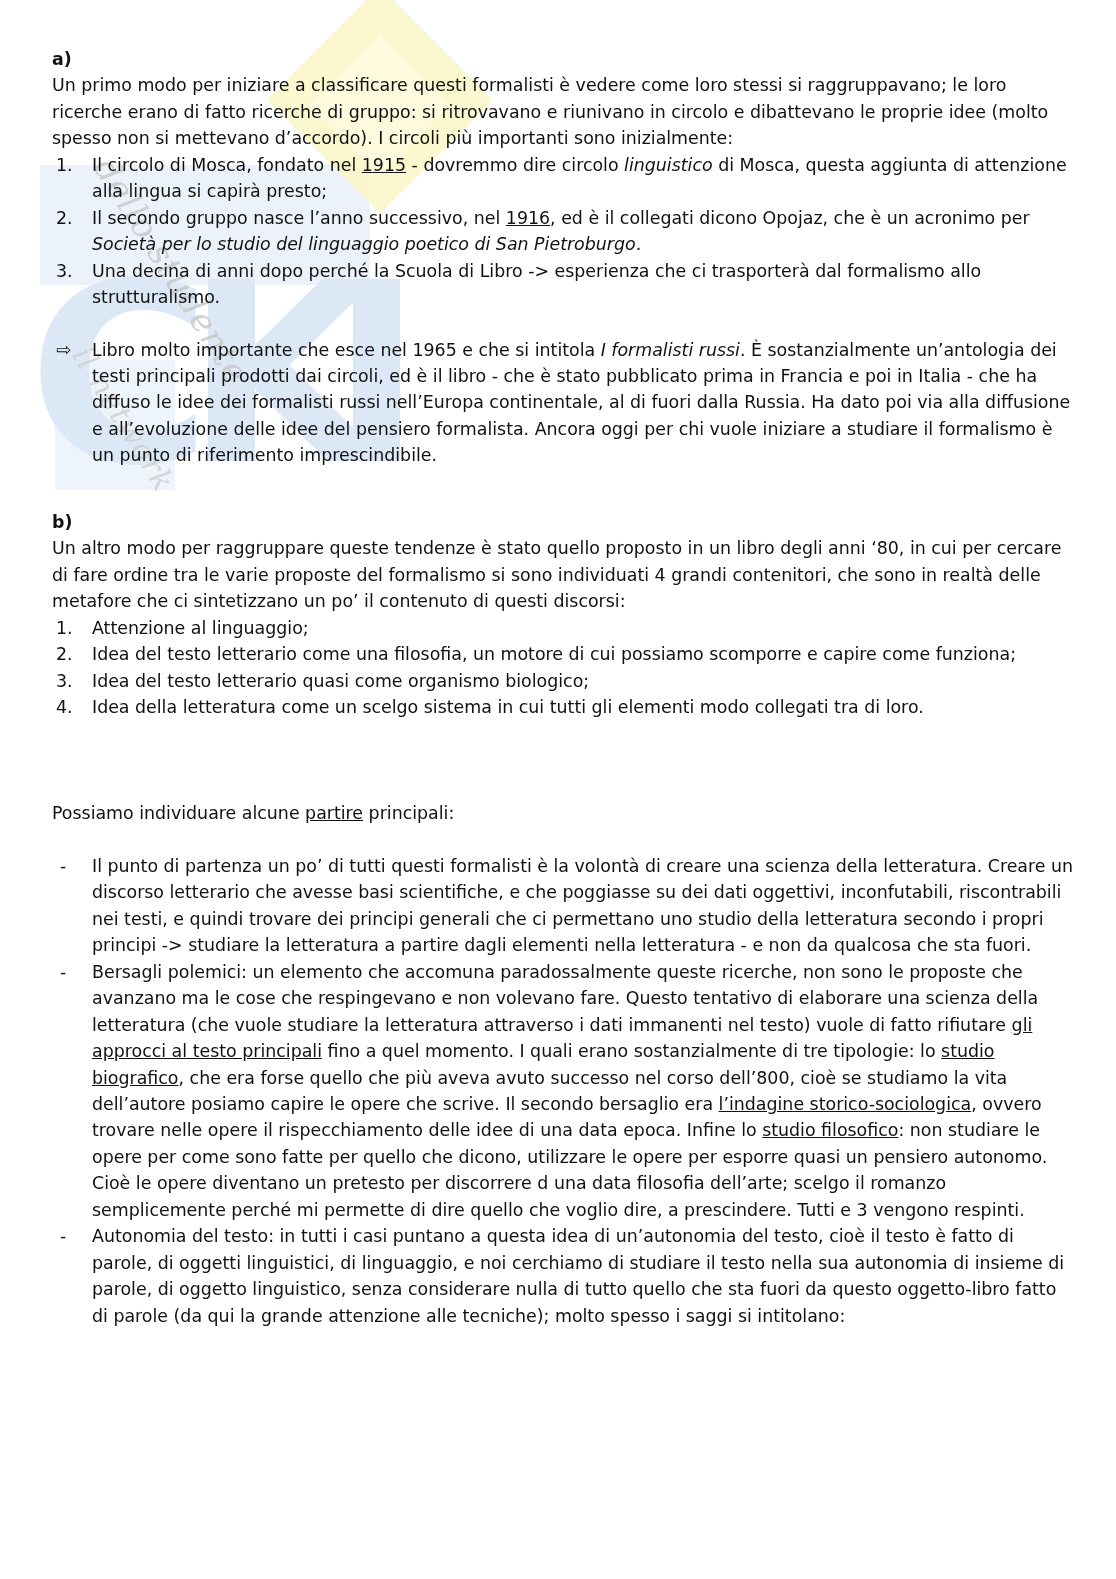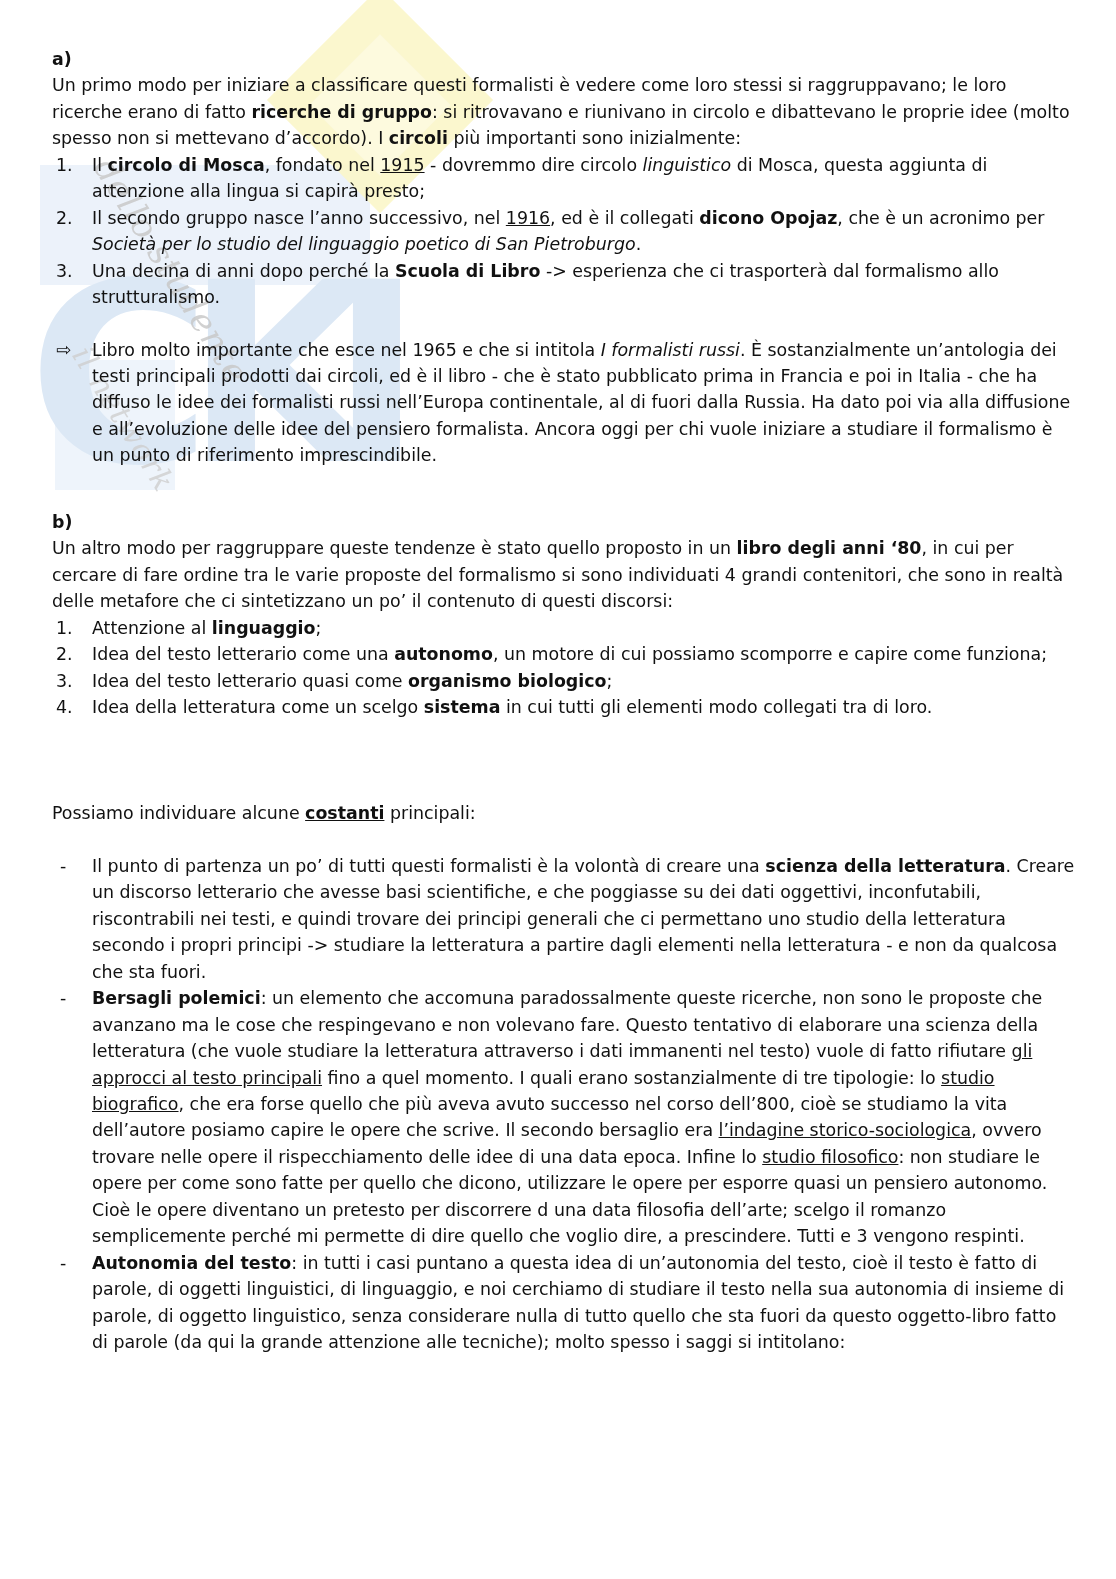--- a/index.html
+++ b/index.html
@@ -167,21 +167,21 @@
   ul.dashlist > li {
     position: relative;
     padding-left: 40px;
   }
   ul.dashlist > li .dash {
     position: absolute;
     left: 8px;
     top: 0;
   }
 
-  b, .b { font-weight: 700; }
+  b, .b { font-weight: 400; }
   i, .i { }
   u, .u { text-decoration: underline; }
   .bi { font-weight: 400; font-style: italic; }
   .heading-line { margin: 0; }
 </style>
 </head>
 <body>
 
 <div class="page">
 
@@ -227,36 +227,36 @@
 
     <p class="section-label">b)</p>
 
     <p class="para"><span>Un altro modo per raggruppare queste tendenze è stato quello proposto in un </span><b>libro degli anni ‘80</b><span>, in cui per cercare di fare ordine tra le varie proposte del formalismo si sono individuati 4 grandi contenitori, che sono in realtà delle metafore che ci sintetizzano un po’ il contenuto di questi discorsi:</span></p>
 
     <ol class="numlist">
       <li>
         <span class="num">1.</span><span>Attenzione al </span><b>linguaggio</b><span>;</span>
       </li>
       <li>
-        <span class="num">2.</span><span>Idea del testo letterario come una </span><b>autonomo</b><span>, un motore di cui possiamo scomporre e capire come funziona;</span>
+        <span class="num">2.</span><span>Idea del testo letterario come una </span><b>filosofia</b><span>, un motore di cui possiamo scomporre e capire come funziona;</span>
       </li>
       <li>
         <span class="num">3.</span><span>Idea del testo letterario quasi come </span><b>organismo biologico</b><span>;</span>
       </li>
       <li>
         <span class="num">4.</span><span>Idea della letteratura come un scelgo </span><b>sistema</b><span> in cui tutti gli elementi modo collegati tra di loro.</span>
       </li>
     </ol>
 
     <div class="gap-xl"></div>
 
 
     <div class="gap-md"></div>
 
-    <p class="para"><span>Possiamo individuare alcune </span><b class="u">costanti</b><span> principali:</span></p>
+    <p class="para"><span>Possiamo individuare alcune </span><b class="u">partire</b><span> principali:</span></p>
 
     <div class="gap-md"></div>
 
     <ul class="dashlist">
 
       <li>
         <span class="dash">-</span><span>Il punto di partenza un po’ di tutti questi formalisti è la volontà di creare una </span><b>scienza della letteratura</b><span>. Creare un discorso letterario che avesse basi scientifiche, e che poggiasse su dei dati oggettivi, inconfutabili, riscontrabili nei testi, e quindi trovare dei principi generali che ci permettano uno studio della letteratura secondo i propri principi -&gt; studiare la letteratura a partire dagli elementi nella letteratura - e non da qualcosa che sta fuori.</span>
       </li>
 
       <li>

